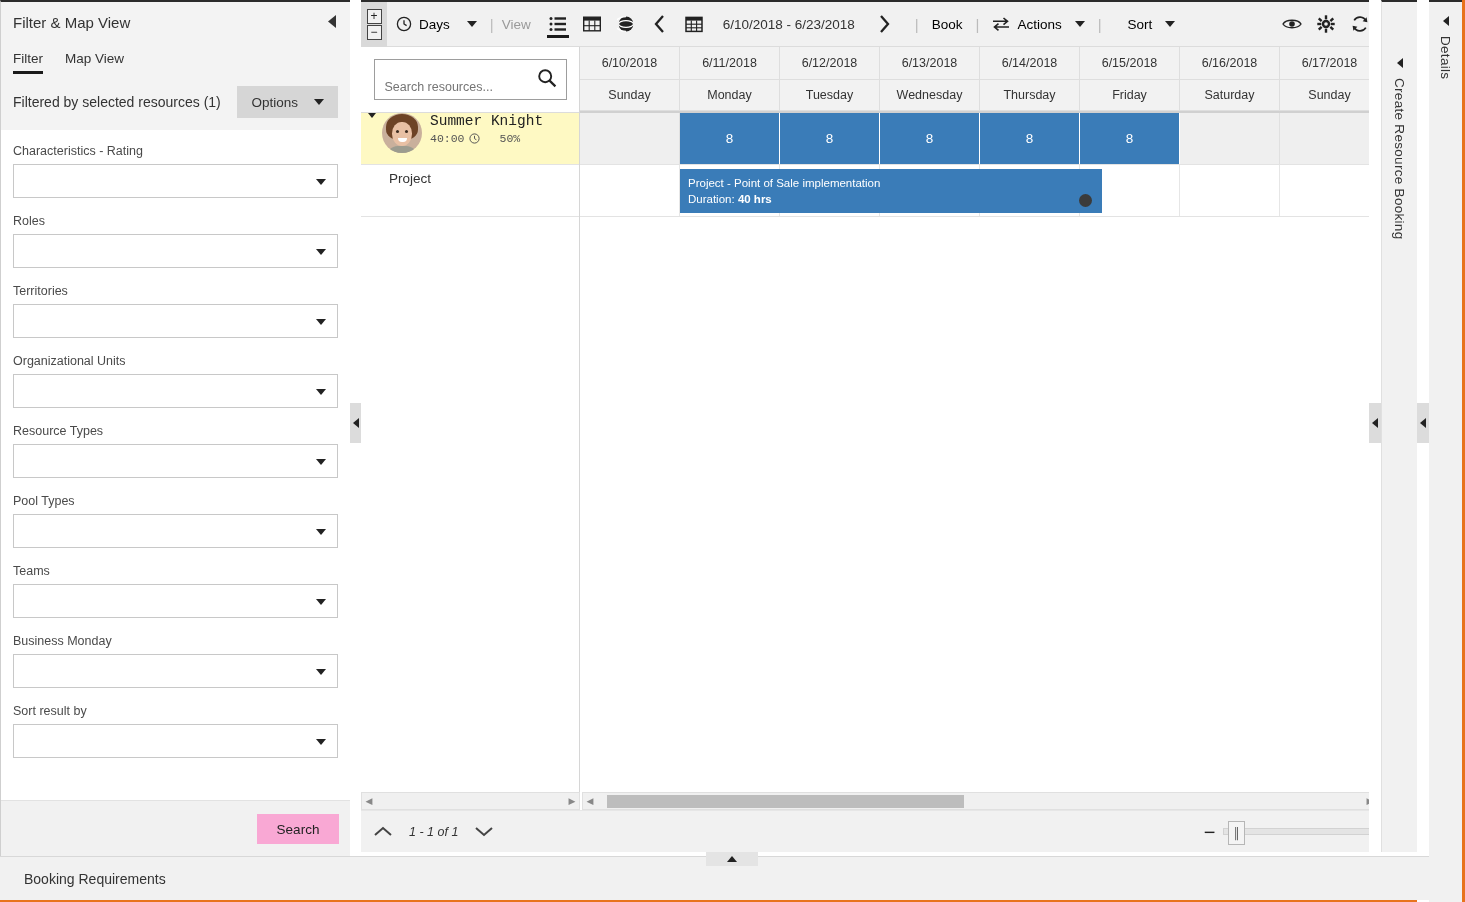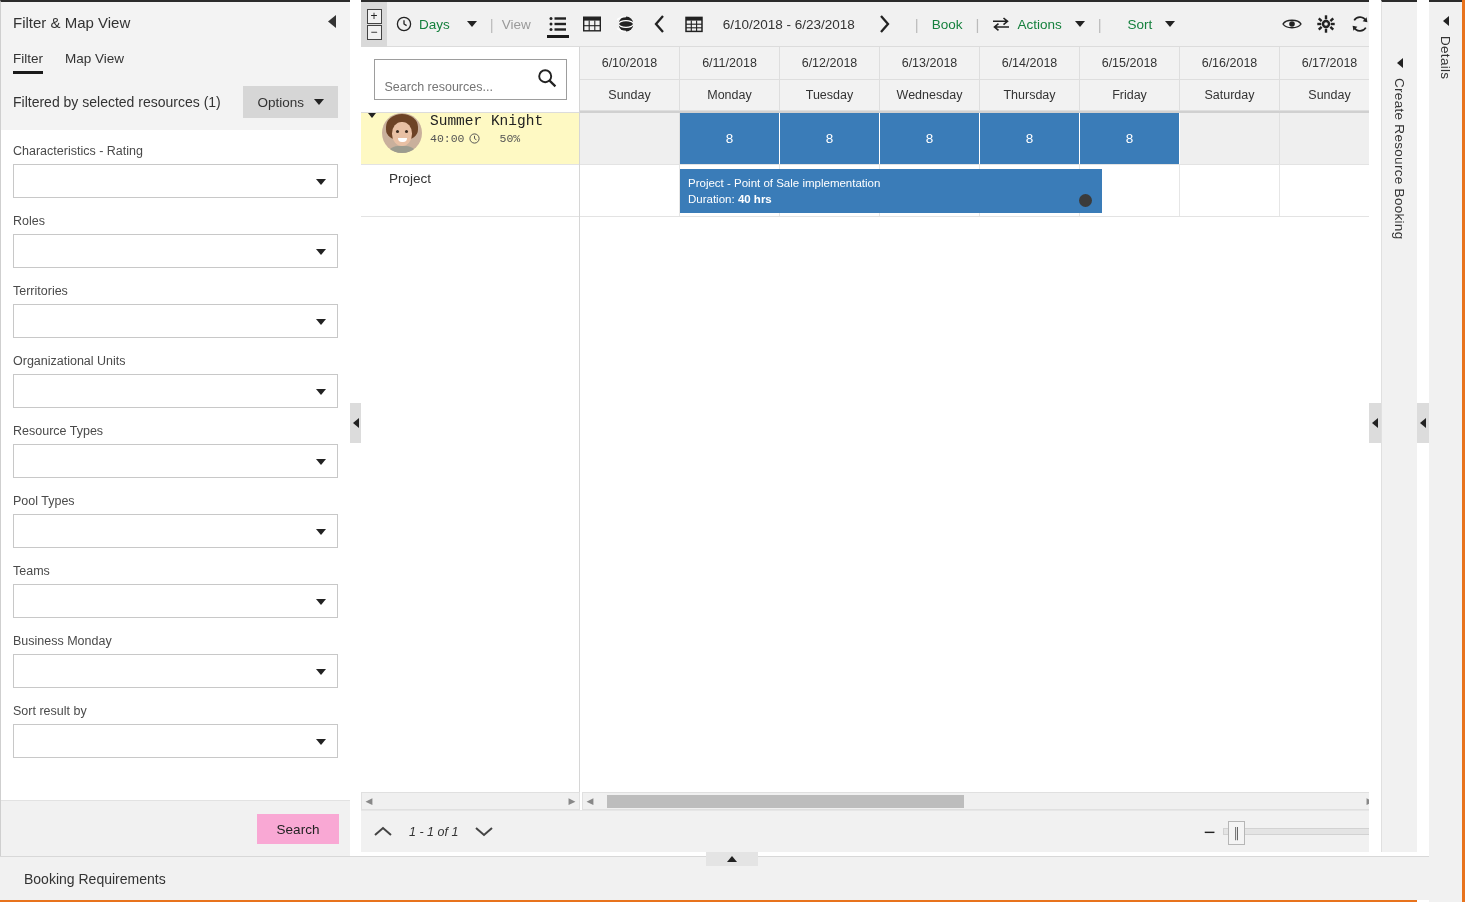--- a/index.html
+++ b/index.html
@@ -63,21 +63,21 @@
     justify-content: space-between;
   }
   .fp-filterbar .lbl { font-size: 14px; color: #333; }
   .options-btn {
     background: #d6d6d6;
     border: none;
     height: 32px;
     padding: 1px 14px;
     font-size: 13.5px;
     color: #333;
-    display: flex; align-items: center; gap: 10px;
+    display: flex; align-items: center; gap: 16px;
     cursor: pointer;
     font-family: "Liberation Sans", sans-serif;
   }
   .caret-dn {
     width: 0; height: 0;
     border-left: 5px solid transparent;
     border-right: 5px solid transparent;
     border-top: 6px solid #222;
   }
   .fp-body {
@@ -167,21 +167,21 @@
     width: 15px; height: 15px;
     border: 1px solid #444;
     background: #f1f1f1;
     font-size: 12px; line-height: 13px;
     text-align: center; color: #222;
     cursor: pointer;
   }
   .tb-item {
     display: flex; align-items: center; gap: 7px;
     padding: 0 9px; height: 45px;
-    font-size: 13.5px; color: #15803d;
+    font-size: 13.5px; color: #000000;
     cursor: pointer;
   }
   .tb-sep {
     color: #bbb; font-size: 15px;
     padding: 0 4px;
   }
   .tb-label-dim { color: #9a9a9a; font-size: 13.5px; padding: 0 10px 0 4px; }
   .tb-icon-btn {
     display: flex; align-items: center; justify-content: center;
     width: 34px; height: 45px;

